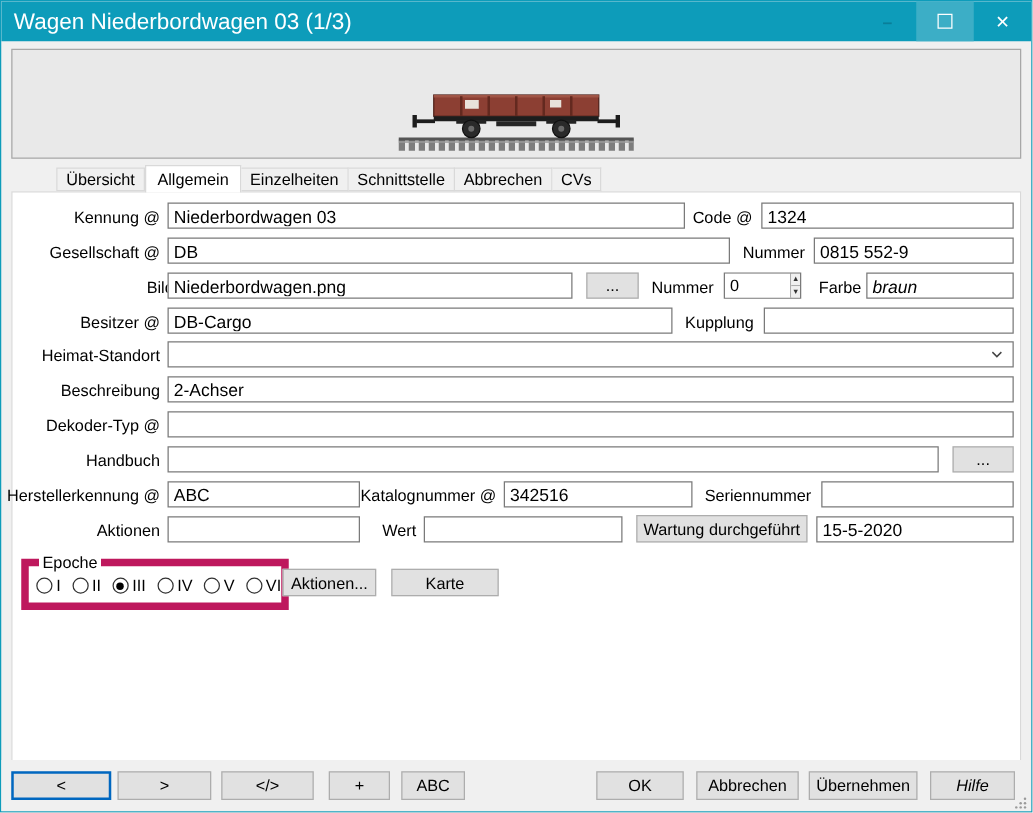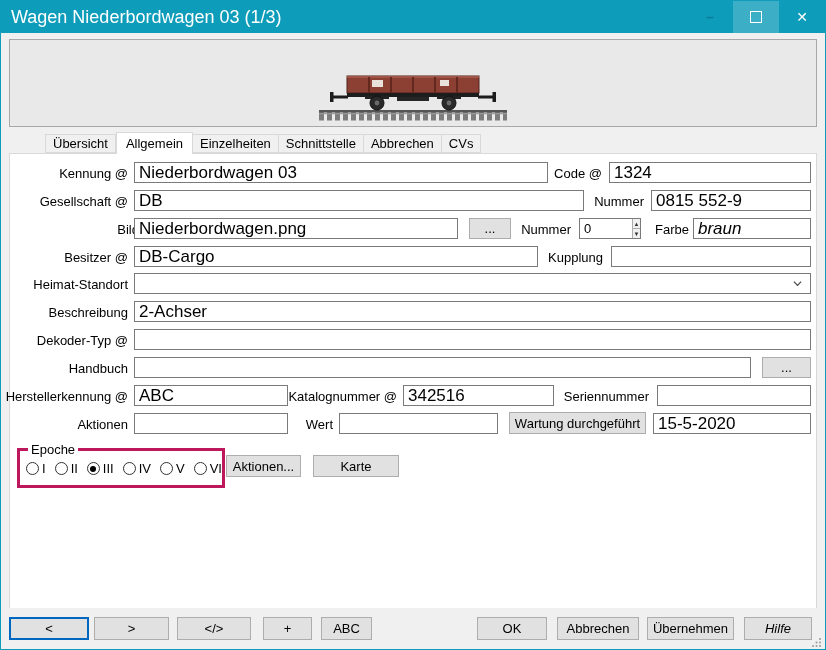--- a/index.html
+++ b/index.html
@@ -25,39 +25,39 @@
   .tab{height:19px;line-height:18px;padding:0 7px;background:#f0f0f0;
        border:1px solid #d9d9d9;border-left:none;box-sizing:border-box;cursor:default;}
   .tab:first-child{border-left:1px solid #d9d9d9;}
   .tab.active{background:#fff;height:22px;line-height:21px;margin-bottom:-1px;
        border-left:1px solid #d9d9d9;border-bottom:none;padding:0 9px;position:relative;z-index:4;}
   #panel{position:absolute;left:8px;top:152px;width:808px;height:456px;background:#fff;
          border:1px solid #d9d9d9;box-sizing:border-box;z-index:1;}
   
   .lbl{position:absolute;text-align:right;white-space:nowrap;z-index:2;line-height:15px;}
   .txt{position:absolute;height:21px;border:1px solid #7a7a7a;background:#fff;
-       font-family:"Liberation Sans",sans-serif;font-size:17px;padding:0 4px;
+       font-family:"Liberation Sans",sans-serif;font-size:14px;padding:0 4px;
        box-sizing:border-box;z-index:2;outline:none;}
   .btn{position:absolute;height:21px;background:#e1e1e1;border:1px solid #adadad;
        font-family:"Liberation Sans",sans-serif;font-size:13px;box-sizing:border-box;z-index:2;
        display:flex;align-items:center;justify-content:center;padding:0;}
   
   #combo-heimat{position:absolute;left:133px;top:272px;width:677px;height:21px;background:#fff;
        border:1px solid #7a7a7a;box-sizing:border-box;z-index:2;display:flex;align-items:center;}
   #combo-heimat .chev{margin-left:auto;margin-right:8px;width:9px;height:9px;}
   
   #spinner{position:absolute;left:578px;top:217px;width:62px;height:21px;border:1px solid #7a7a7a;
        background:#fff;box-sizing:border-box;z-index:2;display:flex;}
   #spinner input{border:none;outline:none;width:44px;font:13px "Liberation Sans",sans-serif;padding:0 4px;}
   .spincol{width:16px;display:flex;flex-direction:column;border-left:1px solid #adadad;}
   .spinbtn{flex:1;background:#f0f0f0;font-size:6px;line-height:8px;text-align:center;
        color:#333;border:none;padding:0;}
   .spinbtn.up{border-bottom:1px solid #adadad;}
   
-  #epoche{position:absolute;left:16px;top:441px;width:196px;height:46px;border:3px solid #be185d;
+  #epoche{position:absolute;left:16px;top:441px;width:196px;height:46px;border:6px solid #be185d;
        box-sizing:border-box;z-index:2;margin:0;padding:0 0 0 6px;}
   #epoche legend{font-size:13px;padding:0 3px;margin-left:2px;}
   #epoche .opts{display:flex;align-items:center;gap:9px;margin-top:4px;}
   .radio-opt{display:flex;align-items:center;gap:3px;}
   .circ{width:13px;height:13px;border:1px solid #333;border-radius:50%;box-sizing:border-box;
        display:flex;align-items:center;justify-content:center;background:#fff;}
   .dot{width:6px;height:6px;border-radius:50%;background:#000;display:none;}
   .radio-opt.active .dot{display:block;}
   
   #footer{position:absolute;left:0;right:0;bottom:0;height:41px;background:#f0f0f0;z-index:2;}

